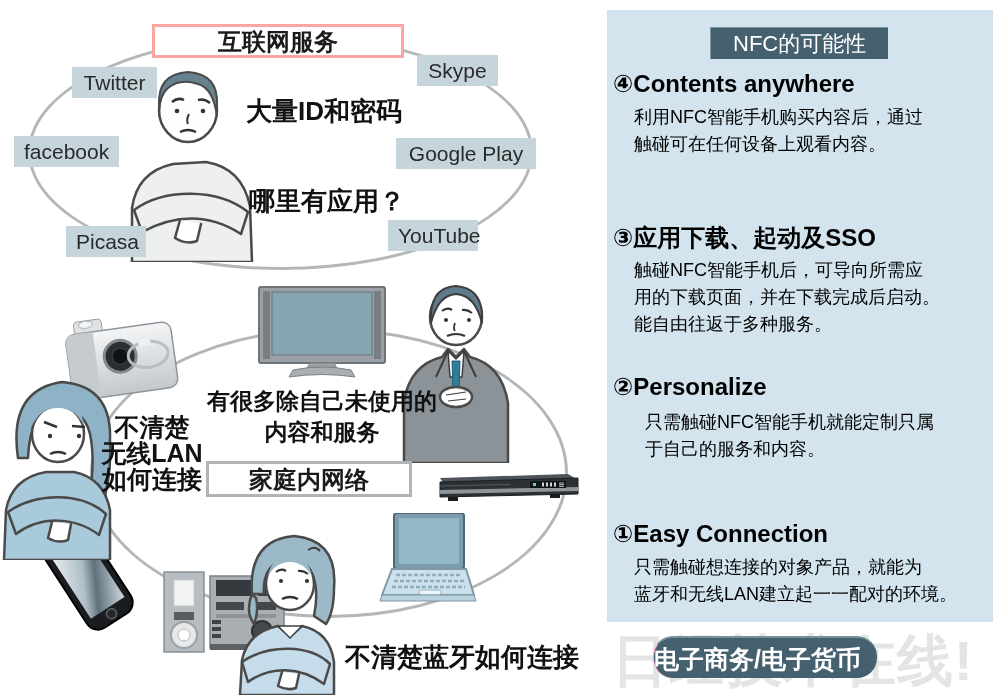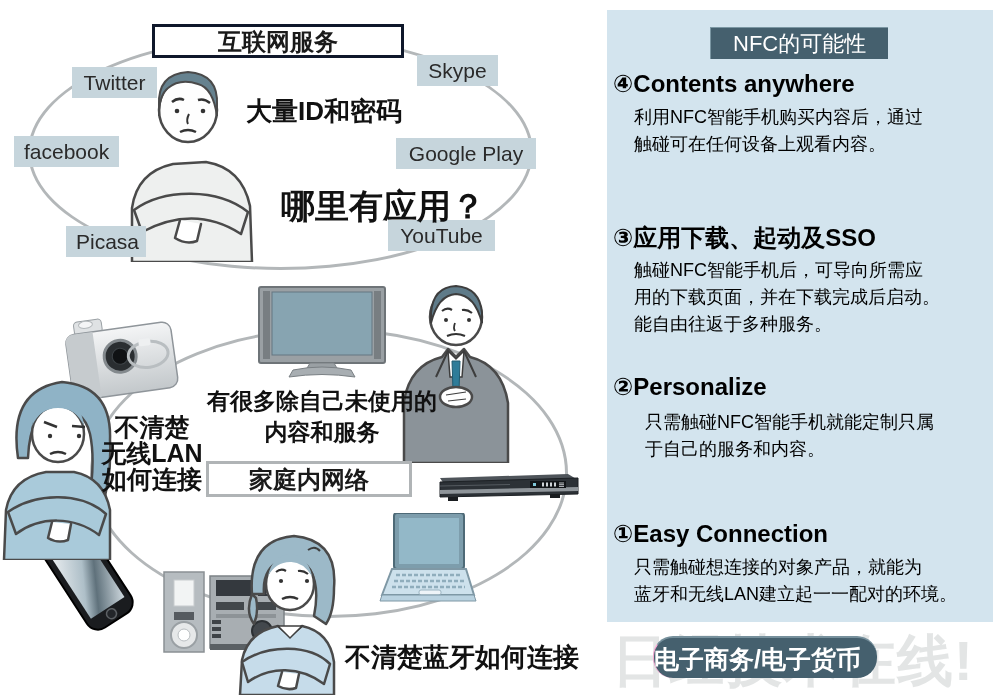--- a/index.html
+++ b/index.html
@@ -15,30 +15,30 @@
 
   .figure{position:absolute;z-index:2;}
 
   .tag{position:absolute;z-index:3;background:var(--tag-bg);color:#2a2a2a;
        font-size:21px;line-height:31px;text-align:center;white-space:nowrap;padding:0 10px;}
   #tag-twitter{left:72px;top:59px;width:85px;margin-top:8px;}
   #tag-skype{left:417px;top:55px;width:81px;}
   #tag-facebook{left:14px;top:136px;width:105px;}
   #tag-googleplay{left:396px;top:138px;width:140px;}
   #tag-picasa{left:66px;top:226px;width:80px;}
-  #tag-youtube{left:388px;top:220px;width:107px;}
-
-  .titled-box{position:absolute;z-index:3;background:#fff;border:3px solid #0f172a;
+  #tag-youtube{left:388px;top:220px;width:90px;}
+
+  .titled-box{position:absolute;z-index:3;background:#fff;border:3px solid #fca5a5;
        text-align:center;font-weight:bold;}
   #internet-box{left:152px;top:24px;width:252px;height:34px;font-size:24px;line-height:29px;}
   #home-box{left:206px;top:461px;width:206px;height:36px;font-size:24px;line-height:31px;border-color:#b0b4b6;}
 
   .black-text{position:absolute;z-index:3;font-weight:bold;color:#111;white-space:nowrap;}
   #text-ids{left:246px;top:94px;font-size:26px;}
-  #text-apps{left:249px;top:184px;font-size:34px;margin-left:32px;}
+  #text-apps{left:249px;top:184px;font-size:26px;}
   #text-unused{left:196px;top:386px;width:252px;font-size:23px;line-height:31px;text-align:center;white-space:normal;}
   #text-wlan{left:96px;top:414px;width:112px;font-size:25px;line-height:26px;text-align:center;}
   #text-bt{left:345px;top:640px;font-size:26px;}
 
   
   #nfc-panel{position:absolute;left:607px;top:10px;width:386px;height:612px;background:var(--panel-bg);z-index:1;}
   #nfc-title{position:absolute;left:103px;top:17px;height:32px;background:var(--accent);color:#fff;
        font-size:22px;line-height:32px;padding:0 22px;white-space:nowrap;
        border-top:1px solid #7b97a3;border-left:1px solid #7b97a3;}
   .nfc-head{position:absolute;left:6px;font-size:24px;font-weight:600;color:#000;white-space:nowrap;}

